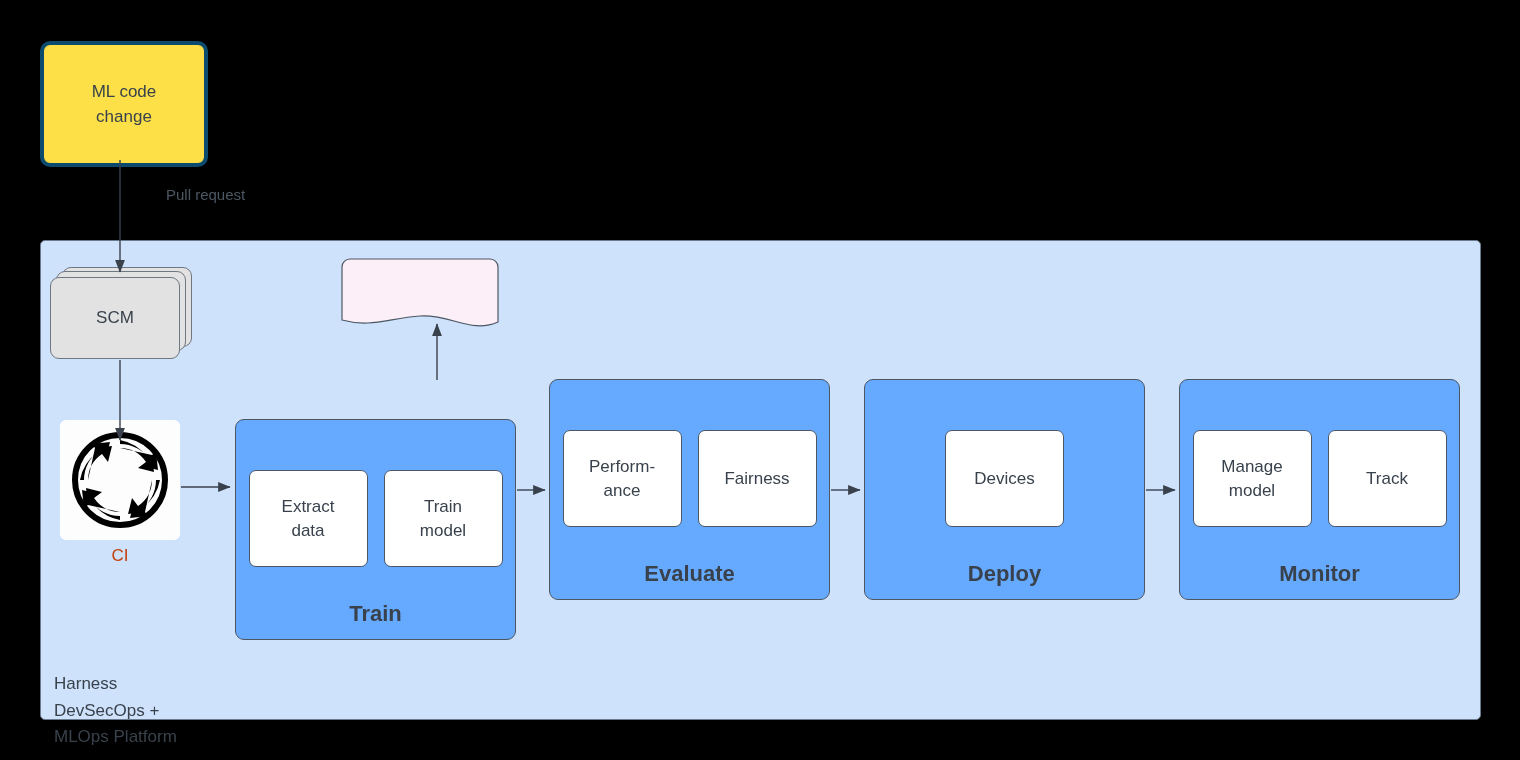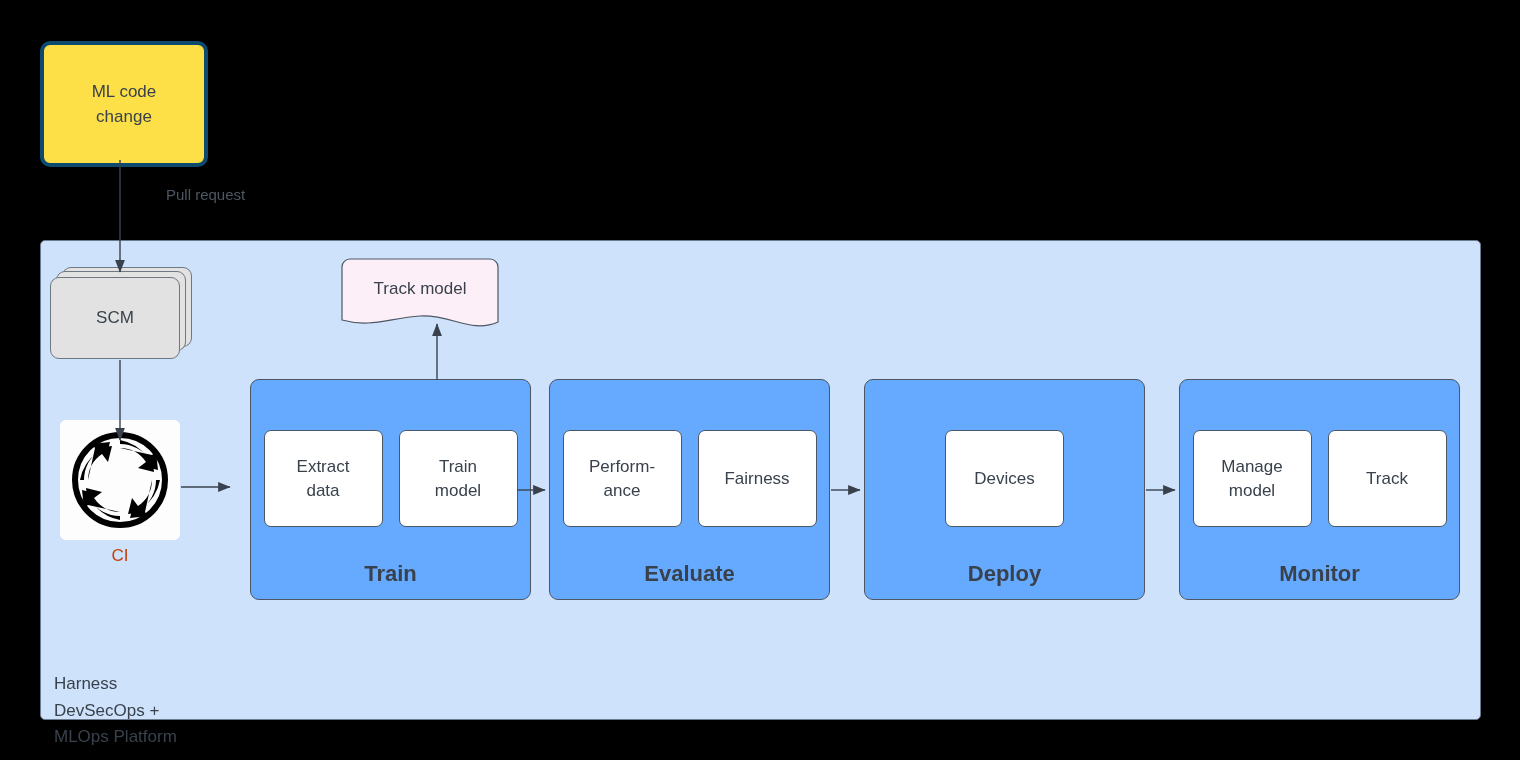--- a/index.html
+++ b/index.html
@@ -185,21 +185,21 @@
     display: flex;
     align-items: center;
     justify-content: center;
     font-size: 17px;
     line-height: 24px;
     color: #39424c;
     text-align: center;
     white-space: pre-line;
   }
 
-  .stage-train    { left: 250px; width: 281px; }
+  .stage-train    { left: 235px; width: 281px; margin-top: 40px; }
   .stage-evaluate { left: 549px; width: 281px; }
   .stage-deploy   { left: 864px; width: 281px; }
   .stage-monitor  { left: 1179px; width: 281px; }
 
   
   .connectors {
     position: absolute;
     left: 0; top: 0;
     width: 1520px; height: 760px;
     pointer-events: none;
@@ -270,21 +270,20 @@
   </div>
   <div class="ci-label">CI</div>
 
   <div class="track-note">
     <svg width="158" height="76" viewBox="0 0 158 76" style="position:absolute;left:0;top:0;">
       <path d="M9 1 H149 A8 8 0 0 1 157 9 V64
                C 130 76, 110 56, 79 58
                C 48 60, 30 70, 1 62
                V 9 A8 8 0 0 1 9 1 Z" fill="#fceff7" stroke="#4c5763" stroke-width="1.2"></path>
     </svg>
-    <div class="note-text">Track model</div>
   </div>
 
   <div class="stage stage-train">
     <div class="substeps">
       <div class="substep">Extract
 data</div>
       <div class="substep">Train
 model</div>
     </div>
     <div class="stage-title">Train</div>

